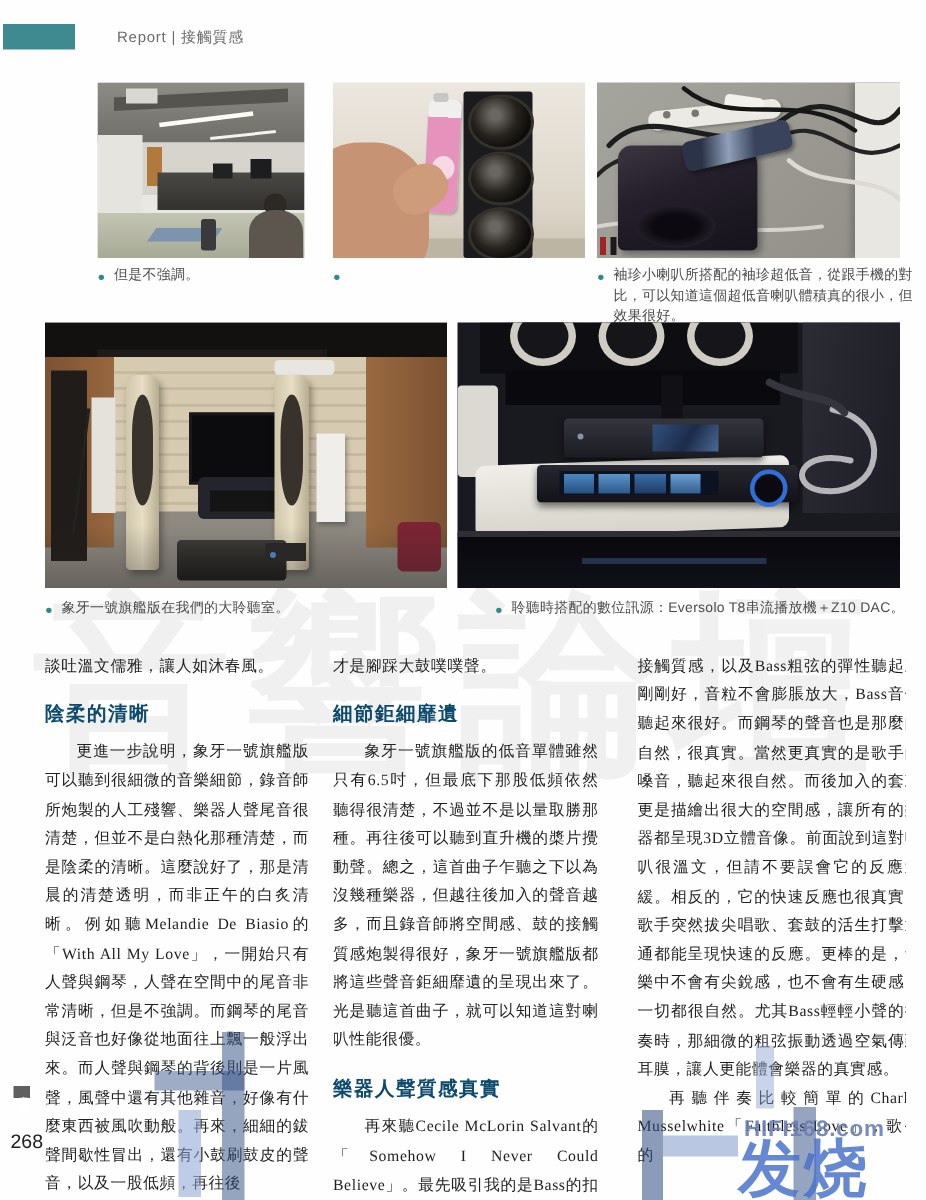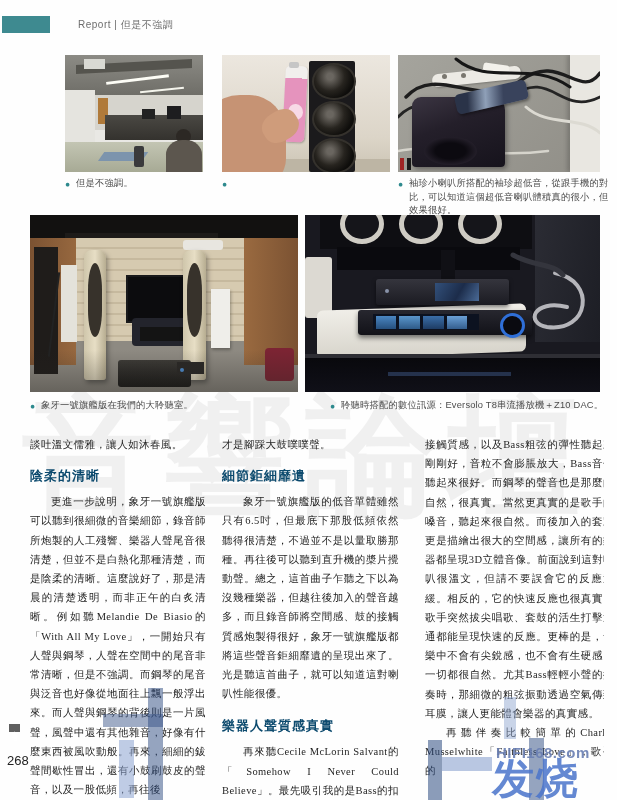--- a/index.html
+++ b/index.html
@@ -49,21 +49,21 @@
           font-size:15px;color:#6a7fb3;opacity:.9;letter-spacing:.5px;}
   .wm-name{left:492px;top:751px;font-family:"Liberation Sans",sans-serif;font-weight:700;
            font-size:42px;color:#4a74cb;opacity:.85;letter-spacing:2px;}
 </style>
 </head>
 <body>
 
 <div class="page">
 
   <div class="abs tag-square"></div>
-  <div class="abs tag-text">Report | 但是不強調</div>
+  <div class="abs tag-text">Report | 接觸質感</div>
 
   <div class="abs ghost">音響論壇</div>
 
   <div class="photo" style="left:65px;top:55px;width:138px;height:117px;background:#e9e8e4;">
     <div style="top:0;left:0;right:0;height:34%;background:linear-gradient(#8c8b85,#6f6e68);"></div>
     <div style="top:6%;left:8%;width:84%;height:8%;background:#55544e;transform:skewY(-3deg);"></div>
     <div style="top:3%;left:14%;width:15%;height:9%;background:#d9d9d3;"></div>
     <div style="top:20%;left:30%;width:46%;height:3px;background:#fdfdf6;transform:rotate(-7deg);"></div>
     <div style="top:29%;left:54%;width:32%;height:2px;background:#f4f4ec;transform:rotate(-6deg);"></div>
     <div style="top:30%;left:0;width:22%;height:52%;background:#e5e4df;"></div>

